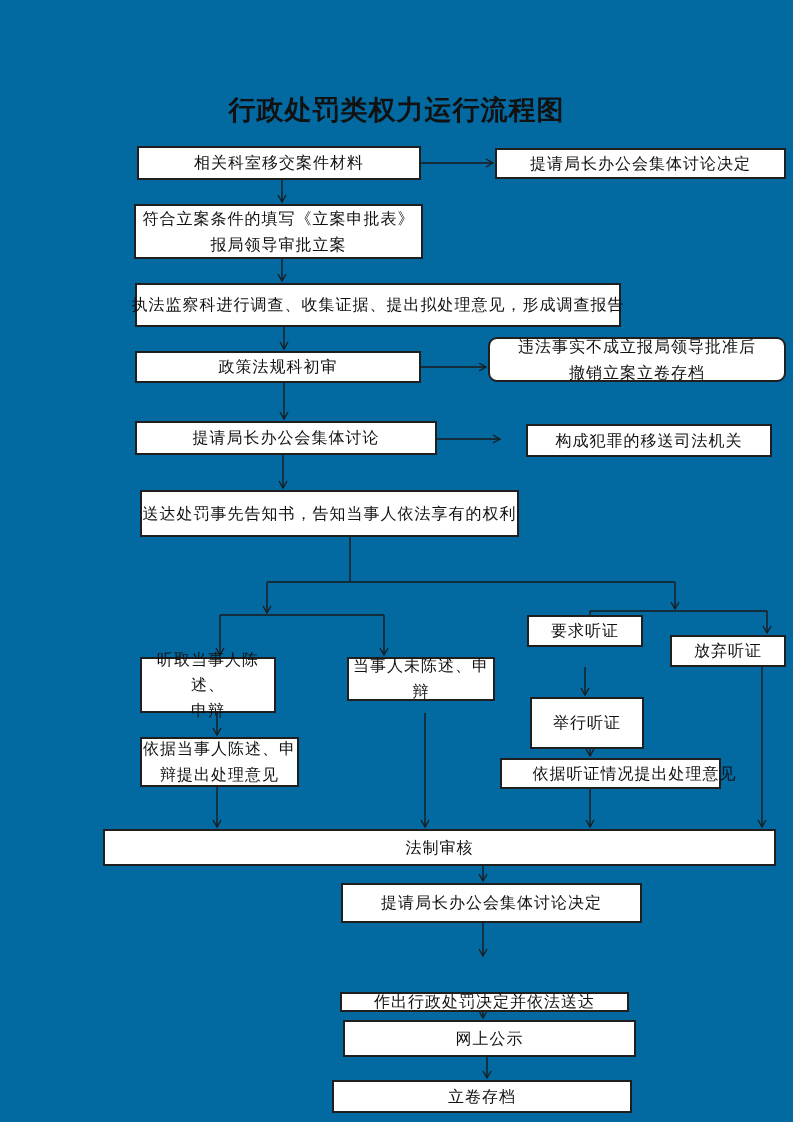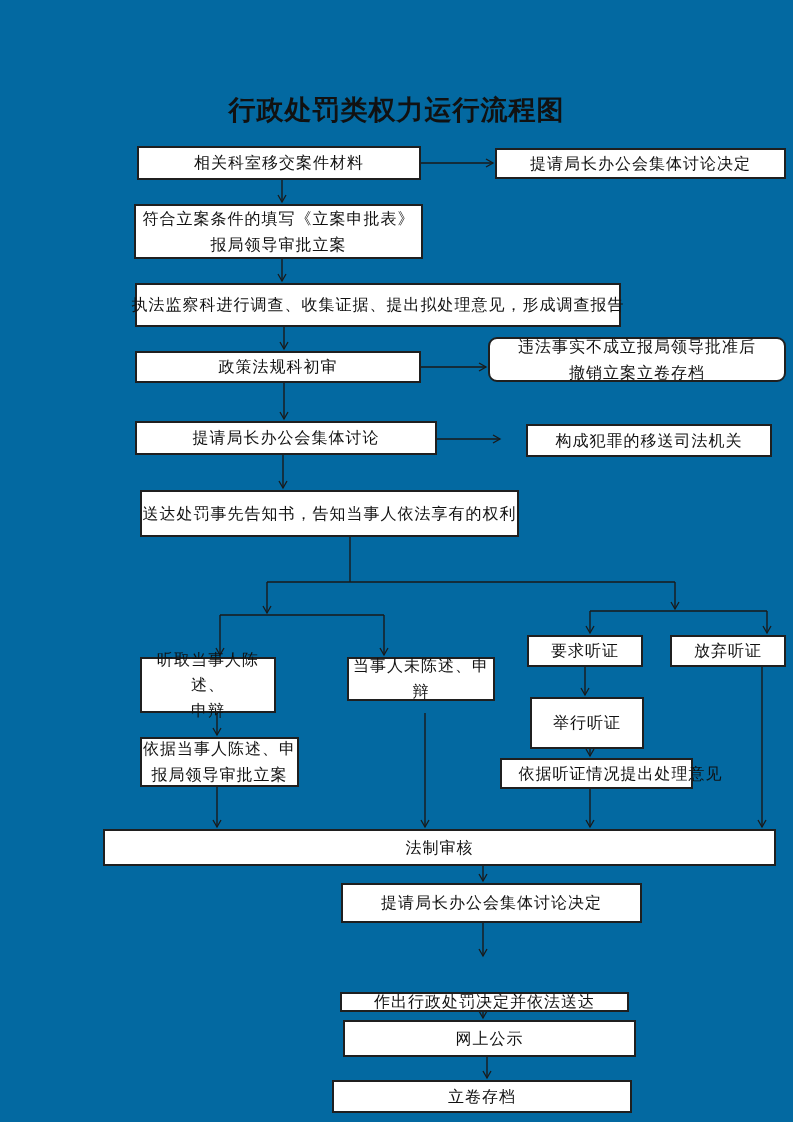--- a/index.html
+++ b/index.html
@@ -43,25 +43,25 @@
   #n-return_insufficient{left:495px;top:148px;width:291px;height:31px;}
   #n-filing_approval    {left:134px;top:204px;width:289px;height:55px;}
   #n-investigation      {left:135px;top:283px;width:486px;height:44px;}
   #n-policy_review      {left:135px;top:351px;width:286px;height:32px;}
   #n-withdraw_case      {left:488px;top:337px;width:298px;height:45px;border-radius:9px;}
   #n-bureau_discussion  {left:135px;top:421px;width:302px;height:34px;}
   #n-transfer_judicial  {left:502px;top:424px;width:246px;height:33px;margin-left:24px;}
   #n-advance_notice     {left:140px;top:490px;width:379px;height:47px;}
   #n-hear_statement     {left:140px;top:657px;width:136px;height:56px;}
   #n-no_statement       {left:347px;top:657px;width:148px;height:44px;}
-  #n-request_hearing    {left:527px;top:635px;width:116px;height:32px;}
+  #n-request_hearing    {left:527px;top:615px;width:116px;height:32px;}
   #n-waive_hearing      {left:670px;top:635px;width:116px;height:32px;}
   #n-hold_hearing       {left:530px;top:697px;width:114px;height:52px;}
   #n-opinion_statement  {left:140px;top:737px;width:159px;height:50px;}
-  #n-opinion_hearing    {left:500px;top:758px;width:193px;height:31px;padding-left:48px;}
+  #n-opinion_hearing    {left:500px;top:758px;width:221px;height:31px;padding-left:48px;}
   #n-legal_review       {left:103px;top:829px;width:673px;height:37px;}
   #n-discussion_decision{left:341px;top:883px;width:301px;height:40px;}
   #n-make_decision      {left:340px;top:992px;width:289px;height:20px;}
   #n-online_publicity   {left:343px;top:1020px;width:293px;height:37px;}
   #n-archive            {left:332px;top:1080px;width:300px;height:33px;}
 </style>
 </head>
 <body>
 
 <div class="page">
@@ -119,21 +119,21 @@
   <div class="node" id="n-transfer_judicial">构成犯罪的移送司法机关</div>
   <div class="node" id="n-advance_notice">送达处罚事先告知书，告知当事人依法享有的权利</div>
   <div class="node ml" id="n-hear_statement">听取当事人陈述、
 申辩</div>
   <div class="node ml" id="n-no_statement">当事人未陈述、申
 辩</div>
   <div class="node" id="n-request_hearing">要求听证</div>
   <div class="node" id="n-waive_hearing">放弃听证</div>
   <div class="node" id="n-hold_hearing">举行听证</div>
   <div class="node ml" id="n-opinion_statement">依据当事人陈述、申
-报局领导审批立案</div>
+辩提出处理意见</div>
   <div class="node" id="n-opinion_hearing">依据听证情况提出处理意见</div>
   <div class="node" id="n-legal_review">法制审核</div>
   <div class="node" id="n-discussion_decision">提请局长办公会集体讨论决定</div>
   <div class="node" id="n-make_decision">作出行政处罚决定并依法送达</div>
   <div class="node" id="n-online_publicity">网上公示</div>
   <div class="node" id="n-archive">立卷存档</div>
 
 </div>
 
 </body></html>

